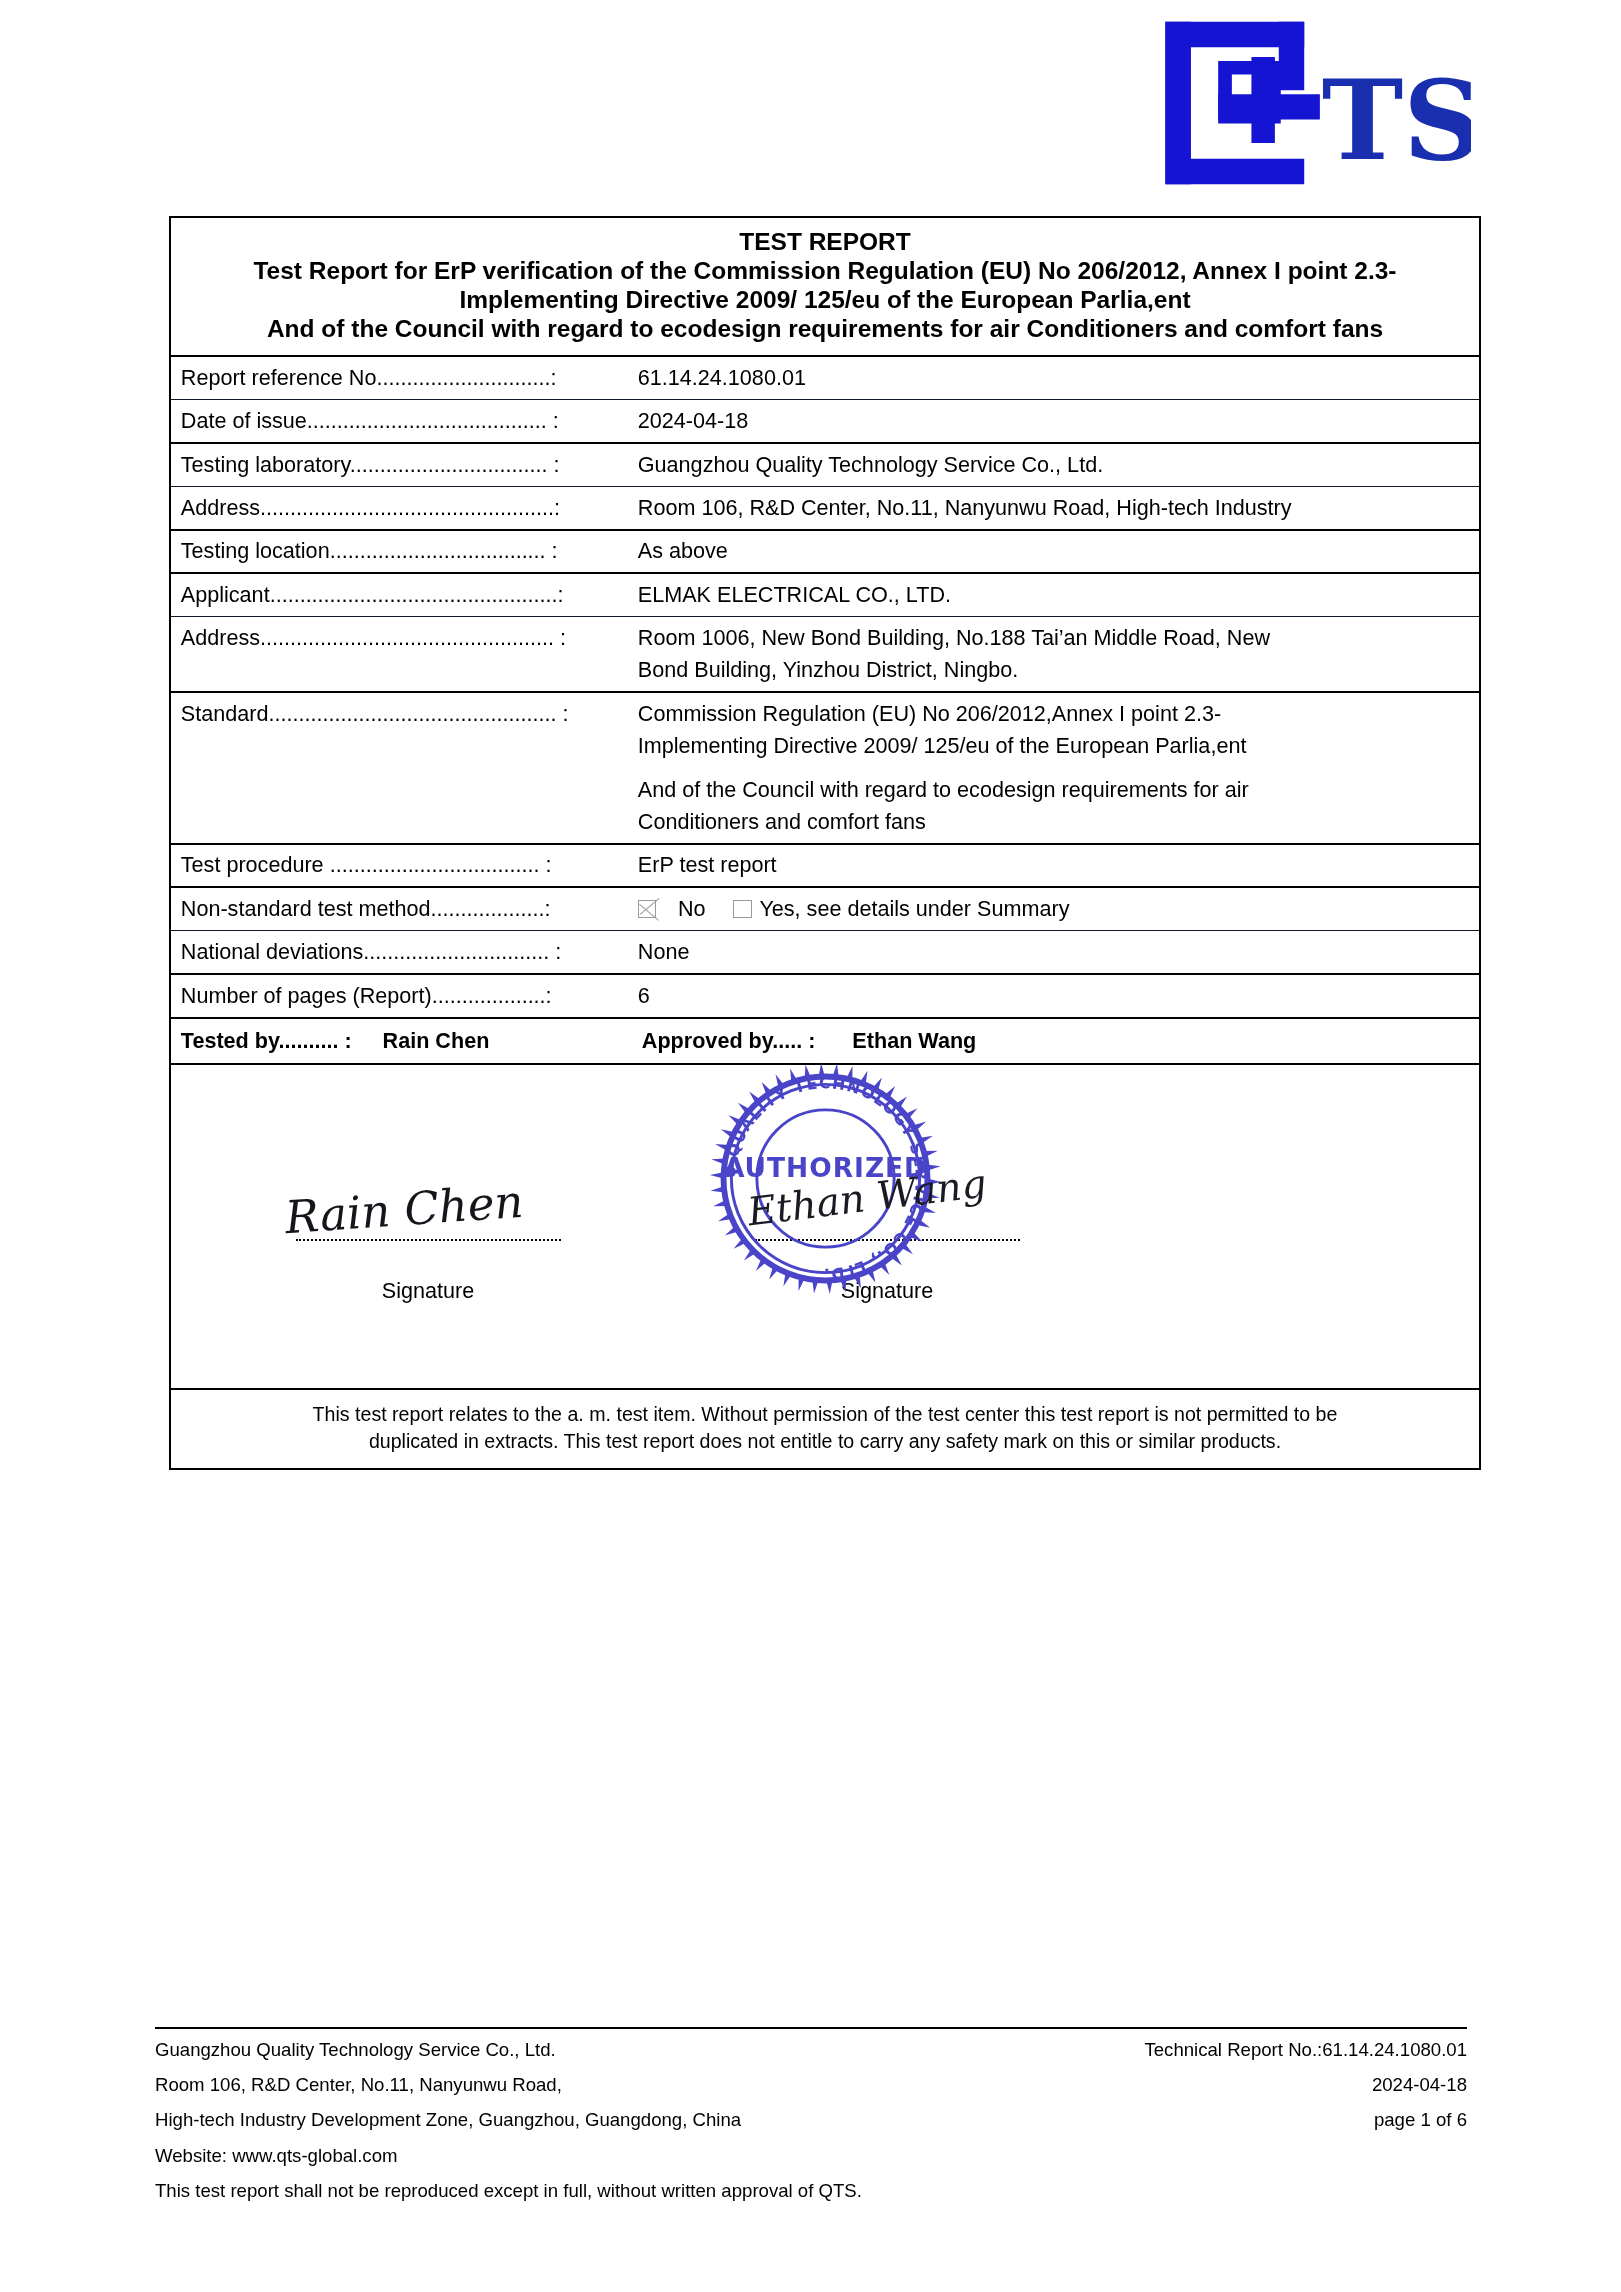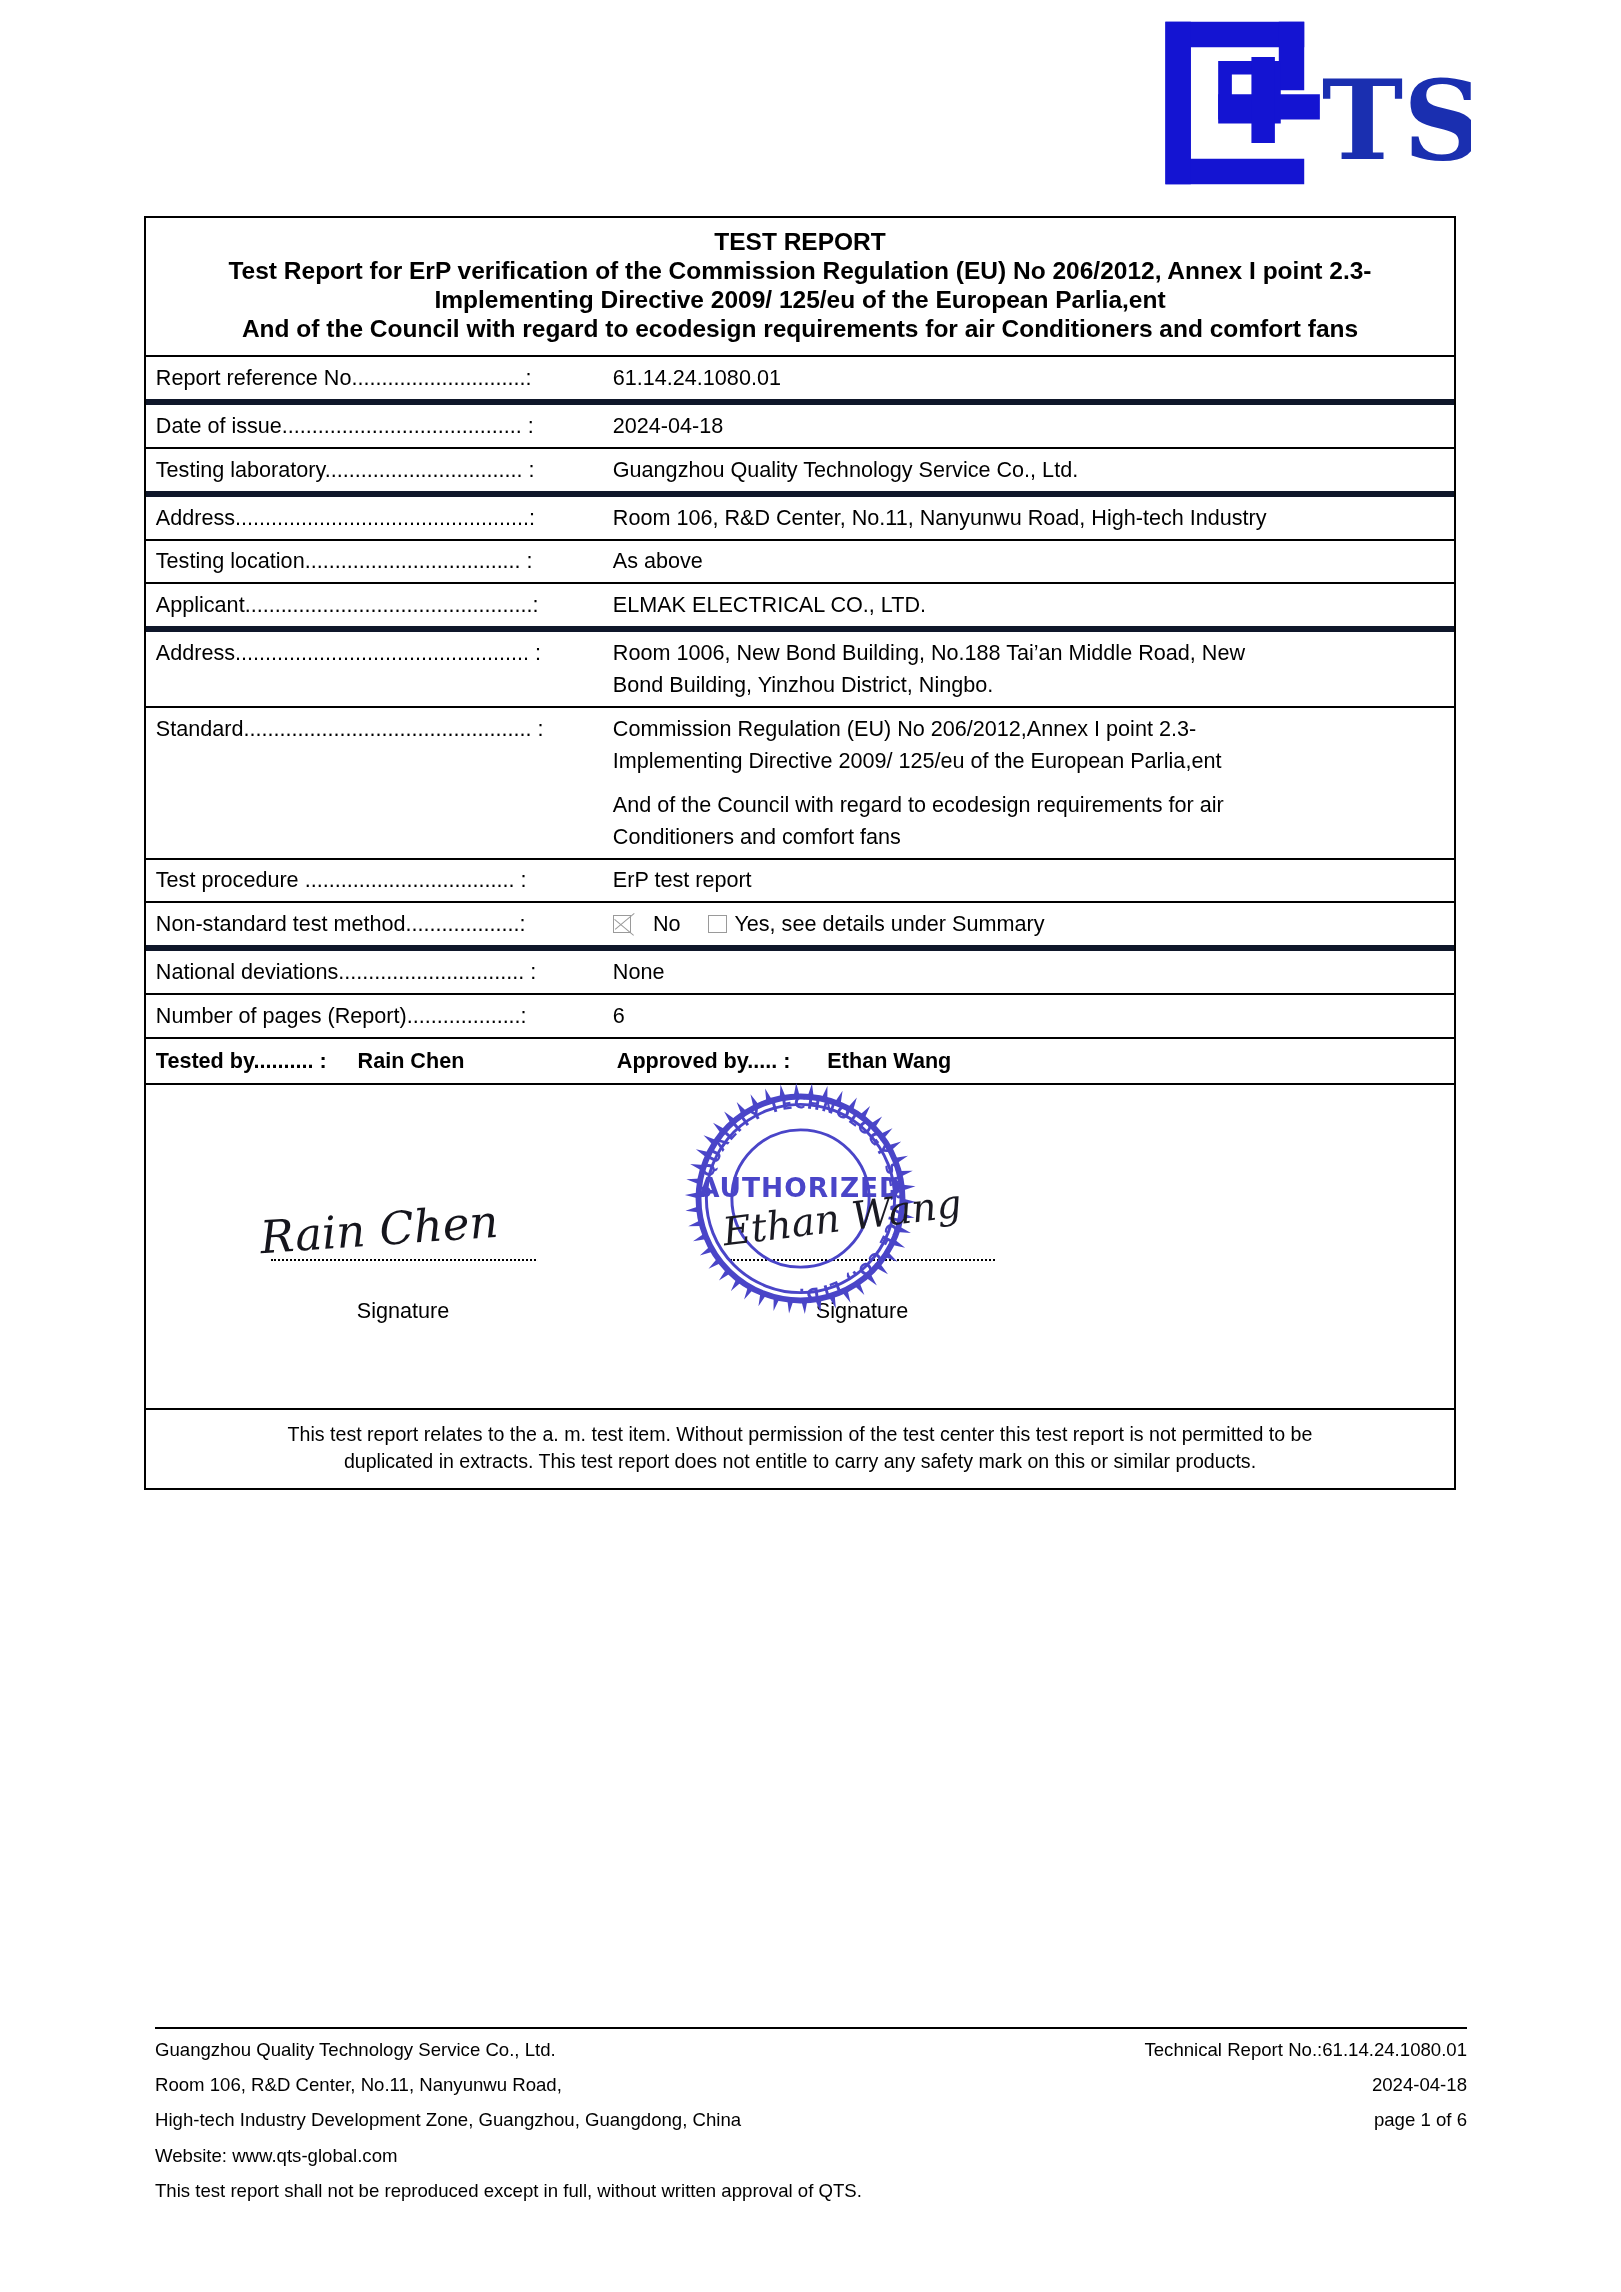--- a/index.html
+++ b/index.html
@@ -22,21 +22,21 @@
     top: 13.7px;
     left: 1157px;
     width: 314px;
     height: 176px;
   }
   #logo svg { display: block; }
 
   
   #report-frame {
     position: absolute;
-    left: 144px;
+    left: 169px;
     top: 216px;
     width: 1312px;
     border: 2px solid #000;
     box-sizing: border-box;
   }
 
   
   .title-cell {
     text-align: center;
     font-weight: bold;
@@ -74,21 +74,21 @@
   .val {
     padding-left: 7.8px;
     padding-right: 11.8px;
     flex: 1;
   }
   .val p { margin: 0; }
   .val p + p { margin-top: 3.9px; }
   .val p.gap { margin-top: 15.7px; }
 
   
-  .sep-thin { border-bottom: 6px solid #0f172a; }
+  .sep-thin { border-bottom: 1px solid #0f172a; }
 
   
   .cbx {
     display: inline-block;
     width: 18.6px;
     height: 18.6px;
     border: 1px solid #9a9a9a;
     position: relative;
     vertical-align: -2px;
     box-sizing: border-box;

